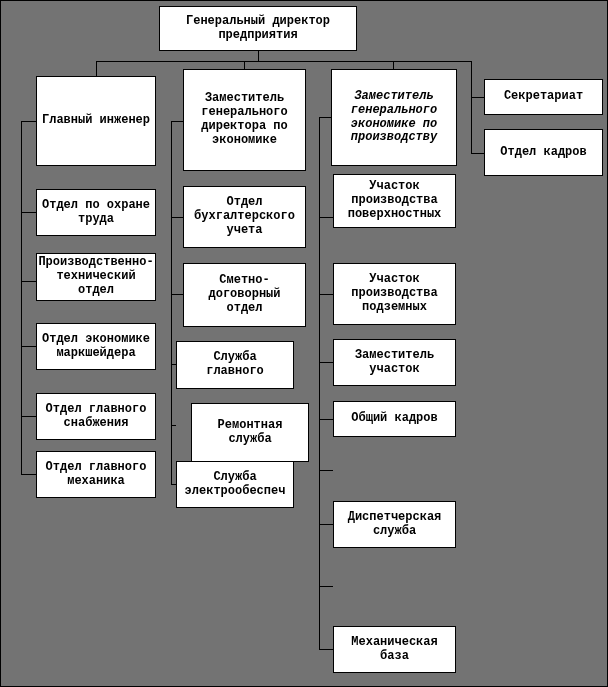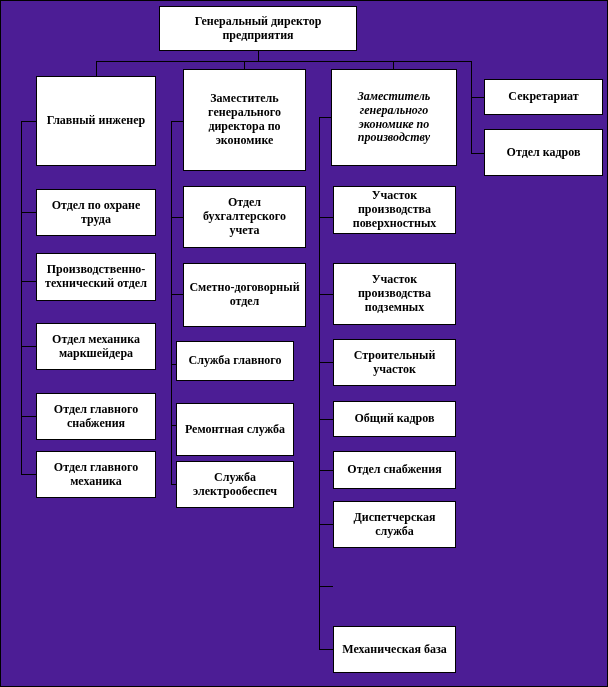--- a/index.html
+++ b/index.html
@@ -6,22 +6,22 @@
     margin: 0;
     padding: 0;
     background: #ffffff;
   }
   .canvas {
     position: relative;
     width: 608px;
     height: 687px;
     box-sizing: border-box;
     border: 1px solid #000000;
-    background: #4c1d95;
-    font-family: Liberation Serif, serif;
+    background: #737373;
+    font-family: Liberation Mono, monospace;
     overflow: hidden;
   }
   .box {
     position: absolute;
     box-sizing: border-box;
     border: 1px solid #000000;
     background: #ffffff;
     color: #000000;
     display: flex;
     align-items: center;
@@ -91,31 +91,30 @@
   <div class="box" style="left:158px;top:5px;width:198px;height:45px">Генеральный директор предприятия</div>
 
   <div class="box" style="left:35px;top:75px;width:120px;height:90px">Главный инженер</div>
   <div class="box" style="left:182px;top:68px;width:123px;height:102px">Заместитель генерального директора по экономике</div>
   <div class="box italic" style="left:330px;top:68px;width:126px;height:97px">Заместитель генерального экономике по производству</div>
   <div class="box" style="left:483px;top:78px;width:119px;height:36px">Секретариат</div>
   <div class="box" style="left:483px;top:128px;width:119px;height:47px">Отдел кадров</div>
 
   <div class="box" style="left:35px;top:188px;width:120px;height:47px">Отдел по охране труда</div>
   <div class="box" style="left:35px;top:252px;width:120px;height:48px">Производственно-технический отдел</div>
-  <div class="box" style="left:35px;top:322px;width:120px;height:47px">Отдел механика маркшейдера</div>
+  <div class="box" style="left:35px;top:322px;width:120px;height:47px">Отдел экономике маркшейдера</div>
   <div class="box" style="left:35px;top:392px;width:120px;height:47px">Отдел главного снабжения</div>
   <div class="box" style="left:35px;top:450px;width:120px;height:47px">Отдел главного механика</div>
 
   <div class="box" style="left:182px;top:185px;width:123px;height:62px">Отдел бухгалтерского учета</div>
   <div class="box" style="left:182px;top:262px;width:123px;height:64px">Сметно-договорный отдел</div>
-  <div class="box" style="left:175px;top:340px;width:118px;height:40px">Служба главного</div>
-  <div class="box" style="left:175px;top:402px;width:118px;height:53px">Ремонтная служба</div>
+  <div class="box" style="left:175px;top:340px;width:118px;height:48px">Служба главного</div>
+  <div class="box" style="left:190px;top:402px;width:118px;height:59px">Ремонтная служба</div>
   <div class="box" style="left:175px;top:460px;width:118px;height:47px">Служба электрообеспеч</div>
 
-  <div class="box" style="left:332px;top:185px;width:123px;height:48px">Участок производства поверхностных</div>
+  <div class="box" style="left:332px;top:173px;width:123px;height:54px">Участок производства поверхностных</div>
   <div class="box" style="left:332px;top:262px;width:123px;height:62px">Участок производства подземных</div>
-  <div class="box" style="left:332px;top:338px;width:123px;height:47px">Строительный участок</div>
+  <div class="box" style="left:332px;top:338px;width:123px;height:47px">Заместитель участок</div>
   <div class="box" style="left:332px;top:400px;width:123px;height:36px">Общий кадров</div>
-  <div class="box" style="left:332px;top:450px;width:123px;height:38px">Отдел снабжения</div>
   <div class="box" style="left:332px;top:500px;width:123px;height:47px">Диспетчерская служба</div>
   <div class="box" style="left:332px;top:625px;width:123px;height:47px">Механическая база</div>
 
 </div>
 
 </body></html>

